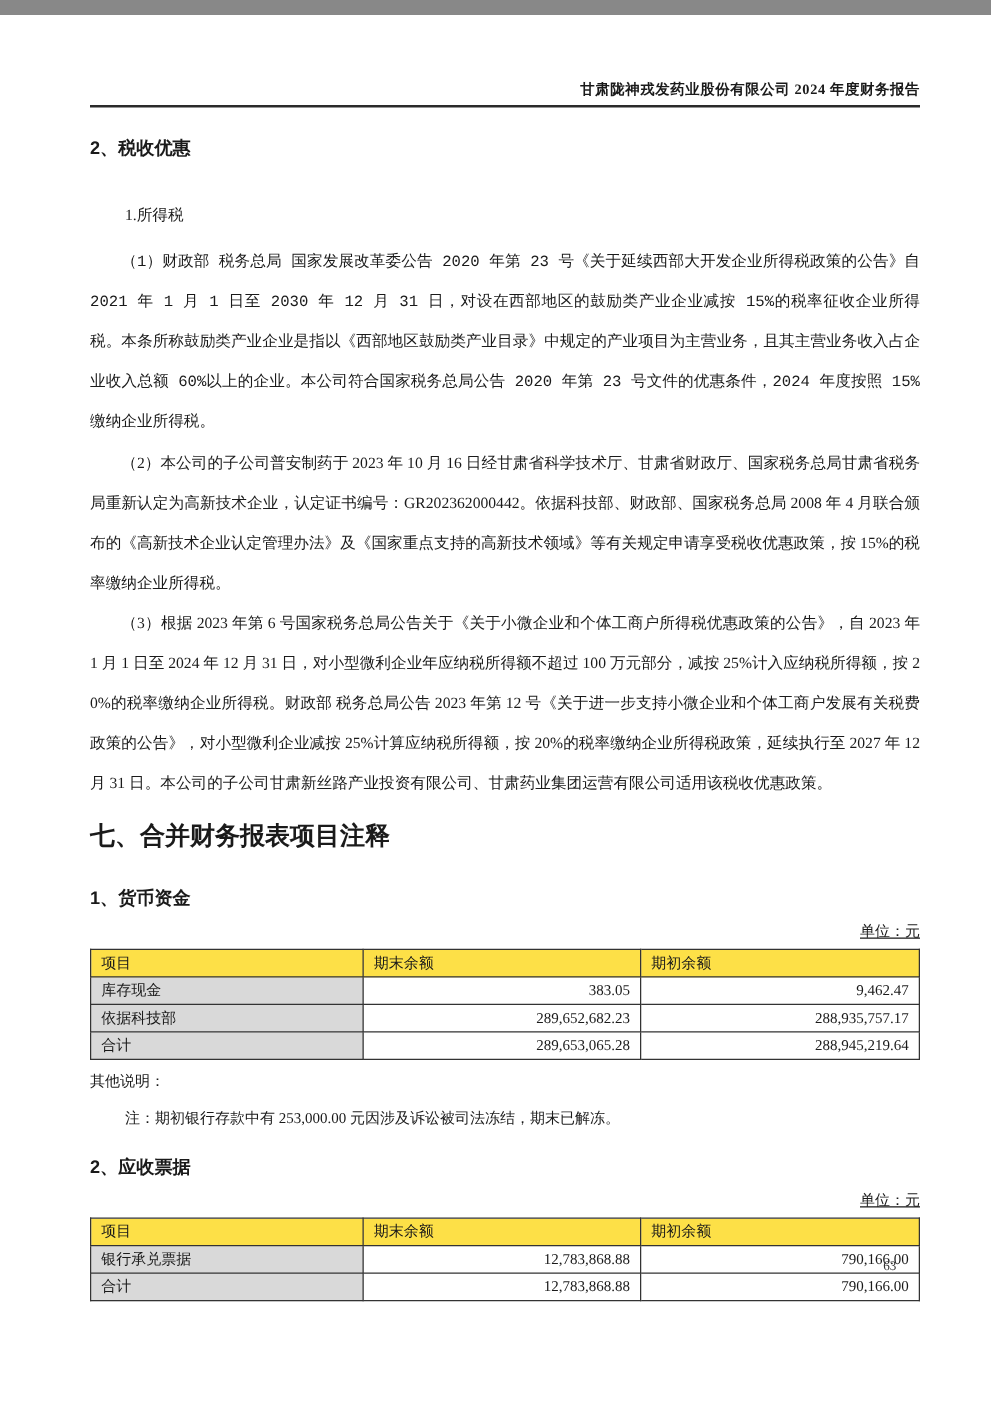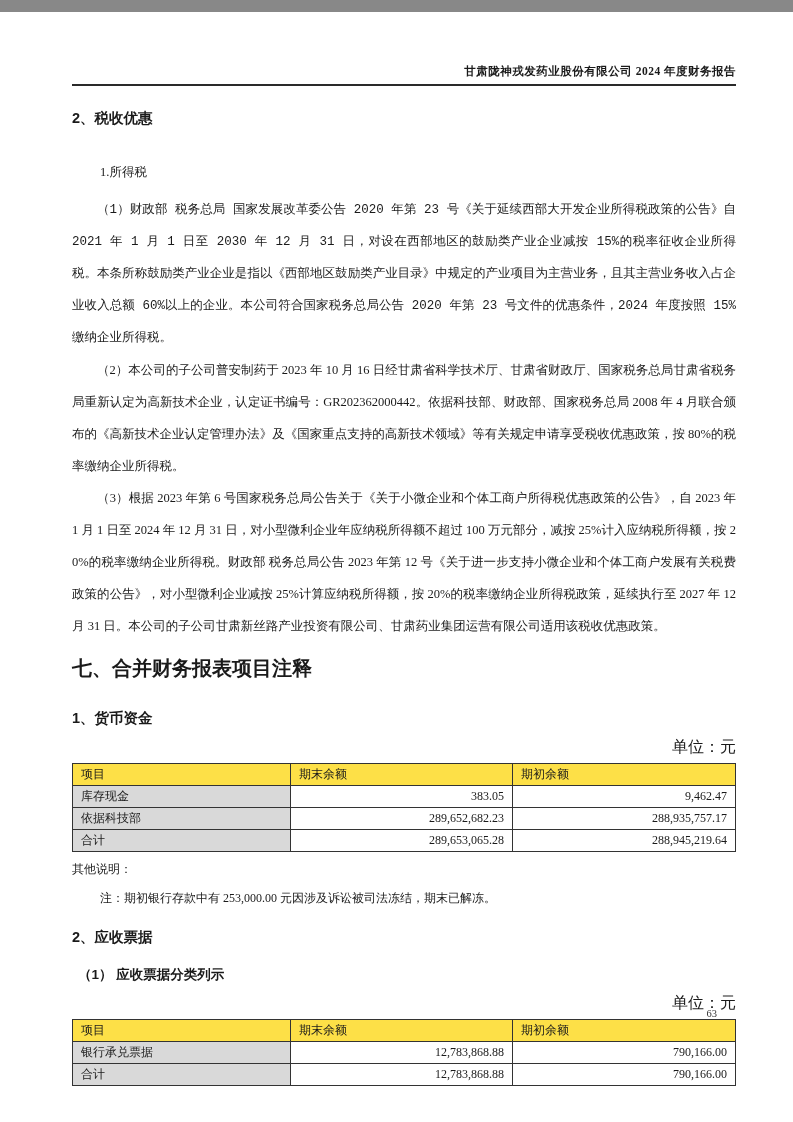--- a/index.html
+++ b/index.html
@@ -41,21 +41,22 @@
     word-break: break-all;
   }
   .para-first { margin-top: 13px; font-family: Liberation Mono, monospace; }
   .big-heading   { margin-top: 13px; font-size: 20px; }
   .sub-heading   { margin-top: 27px; font-size: 14.5px; }
   .sub-heading2  { margin-top: 21px; font-size: 14.5px; }
   .sub-sub-heading { margin-top: 19px; padding-left: 6px; font-size: 13.5px; }
   .unit-label {
     margin-top: 9px;
     text-align: right;
-    font-size: 16px;
+    font-size: 12px;
+    text-decoration: underline;
   }
   table.fin {
     margin-top: 5px;
     width: 100%;
     border-collapse: collapse;
     table-layout: fixed;
     font-size: 12px;
   }
   table.fin col.c1 { width: 218px; }
   table.fin col.c2 { width: 222px; }
@@ -95,21 +96,21 @@
 
     <div class="doc-header">
       <span>甘肃陇神戎发药业股份有限公司 2024 年度财务报告</span>
     </div>
 
     <div class="h-sec tax-heading">2、税收优惠</div>
 
     <div class="income-tax">1.所得税</div>
 
     <p class="body-para para-first">（1）财政部 税务总局 国家发展改革委公告 2020 年第 23 号《关于延续西部大开发企业所得税政策的公告》自 2021 年 1 月 1 日至 2030 年 12 月 31 日，对设在西部地区的鼓励类产业企业减按 15%的税率征收企业所得税。本条所称鼓励类产业企业是指以《西部地区鼓励类产业目录》中规定的产业项目为主营业务，且其主营业务收入占企业收入总额 60%以上的企业。本公司符合国家税务总局公告 2020 年第 23 号文件的优惠条件，2024 年度按照 15%缴纳企业所得税。</p>
-    <p class="body-para">（2）本公司的子公司普安制药于 2023 年 10 月 16 日经甘肃省科学技术厅、甘肃省财政厅、国家税务总局甘肃省税务局重新认定为高新技术企业，认定证书编号：GR202362000442。依据科技部、财政部、国家税务总局 2008 年 4 月联合颁布的《高新技术企业认定管理办法》及《国家重点支持的高新技术领域》等有关规定申请享受税收优惠政策，按 80%的税率缴纳企业所得税。</p>
+    <p class="body-para">（2）本公司的子公司普安制药于 2023 年 10 月 16 日经甘肃省科学技术厅、甘肃省财政厅、国家税务总局甘肃省税务局重新认定为高新技术企业，认定证书编号：GR202362000442。依据科技部、财政部、国家税务总局 2008 年 4 月联合颁布的《高新技术企业认定管理办法》及《国家重点支持的高新技术领域》等有关规定申请享受税收优惠政策，按 15%的税率缴纳企业所得税。</p>
     <p class="body-para">（3）根据 2023 年第 6 号国家税务总局公告关于《关于小微企业和个体工商户所得税优惠政策的公告》，自 2023 年 1 月 1 日至 2024 年 12 月 31 日，对小型微利企业年应纳税所得额不超过 100 万元部分，减按 25%计入应纳税所得额，按 20%的税率缴纳企业所得税。财政部 税务总局公告 2023 年第 12 号《关于进一步支持小微企业和个体工商户发展有关税费政策的公告》，对小型微利企业减按 25%计算应纳税所得额，按 20%的税率缴纳企业所得税政策，延续执行至 2027 年 12 月 31 日。本公司的子公司甘肃新丝路产业投资有限公司、甘肃药业集团运营有限公司适用该税收优惠政策。</p>
 
     <div class="h-sec big-heading">七、合并财务报表项目注释</div>
 
     <div class="h-sec sub-heading">1、货币资金</div>
 
     <div class="unit-label">单位：元</div>
 
     <table class="fin">
       <colgroup>
@@ -139,21 +140,20 @@
           <td class="num">288,945,219.64</td>
         </tr>
       </tbody>
     </table>
 
     <div class="other-note">其他说明：</div>
     <div class="note-text">注：期初银行存款中有 253,000.00 元因涉及诉讼被司法冻结，期末已解冻。</div>
 
     <div class="h-sec sub-heading2">2、应收票据</div>
 
-    <div class="h-sec sub-sub-heading">（1）  应收票据分类列示</div>
 
     <div class="unit-label">单位：元</div>
 
     <table class="fin">
       <colgroup>
           <col class="c1">
           <col class="c2">
           <col>
         </colgroup>
       <tbody>

